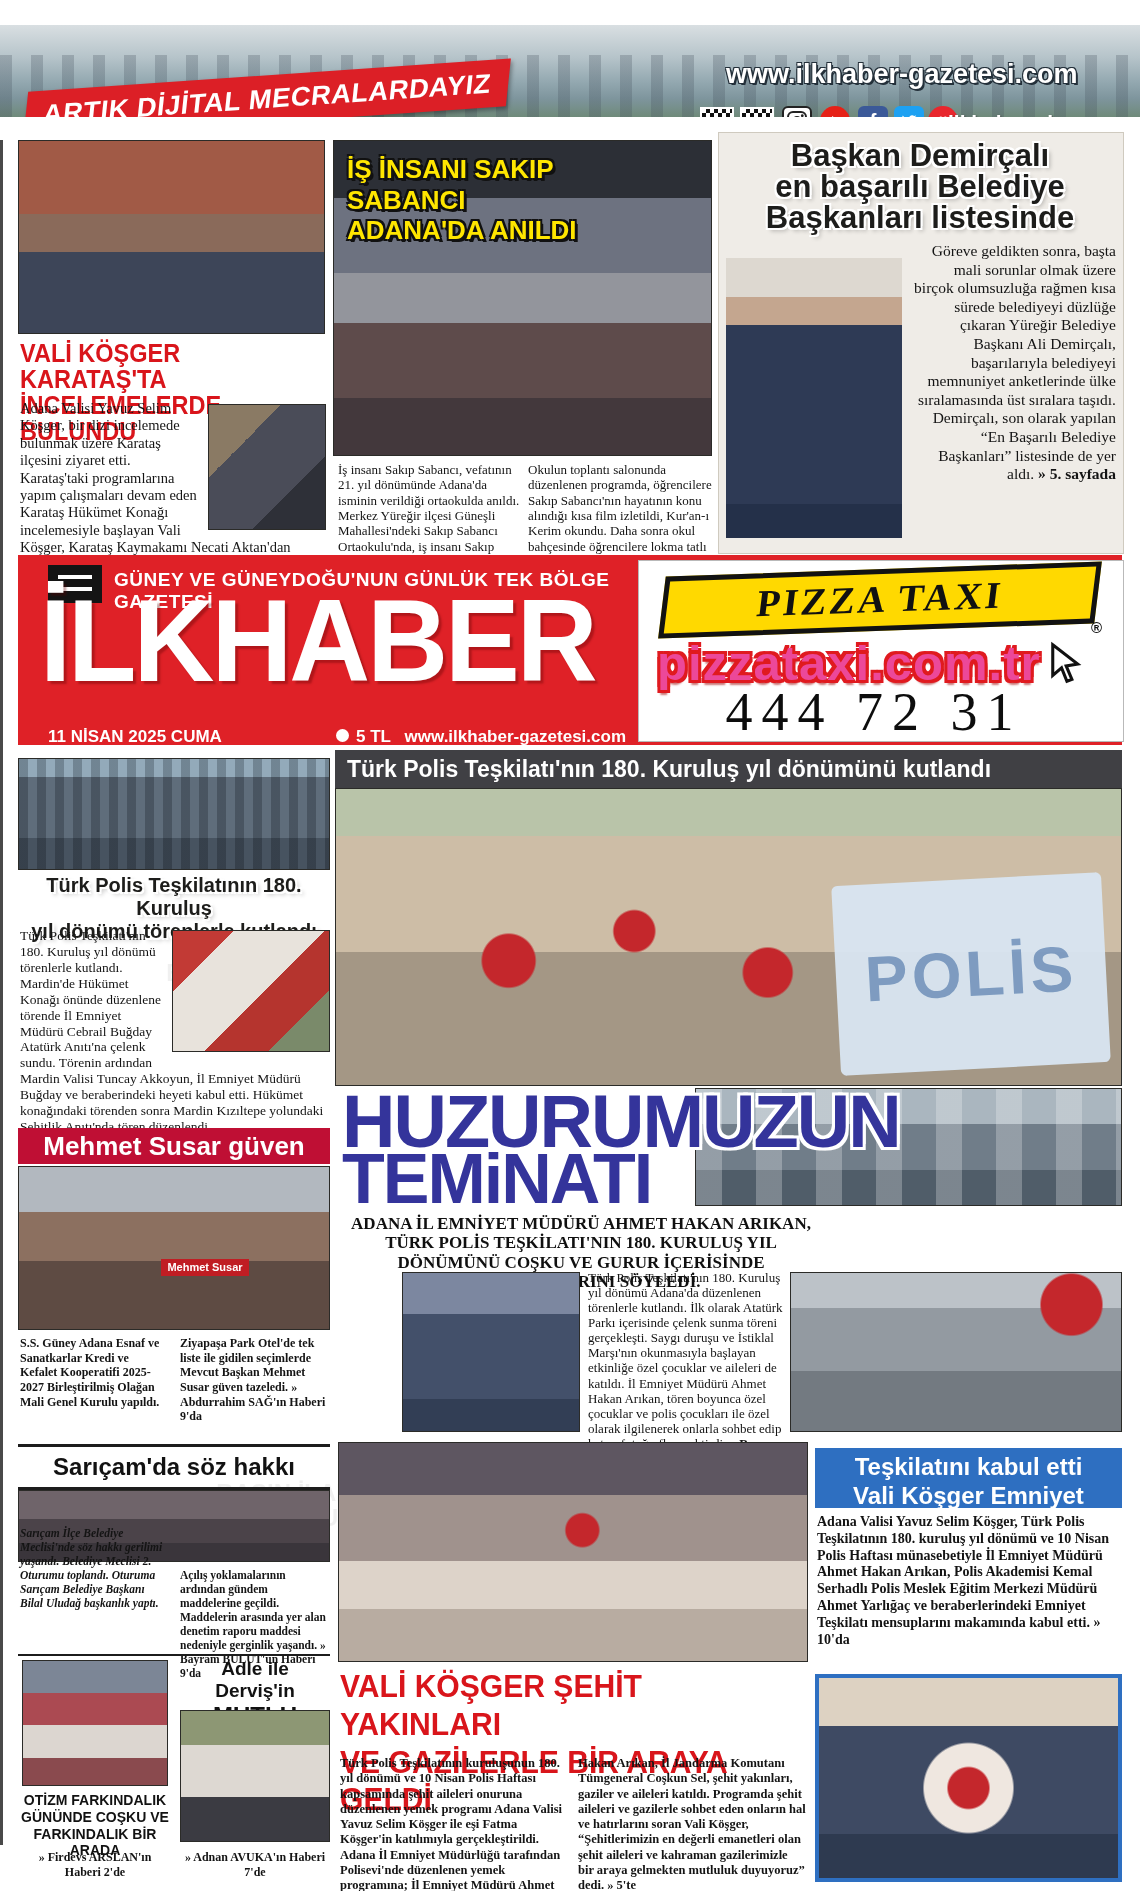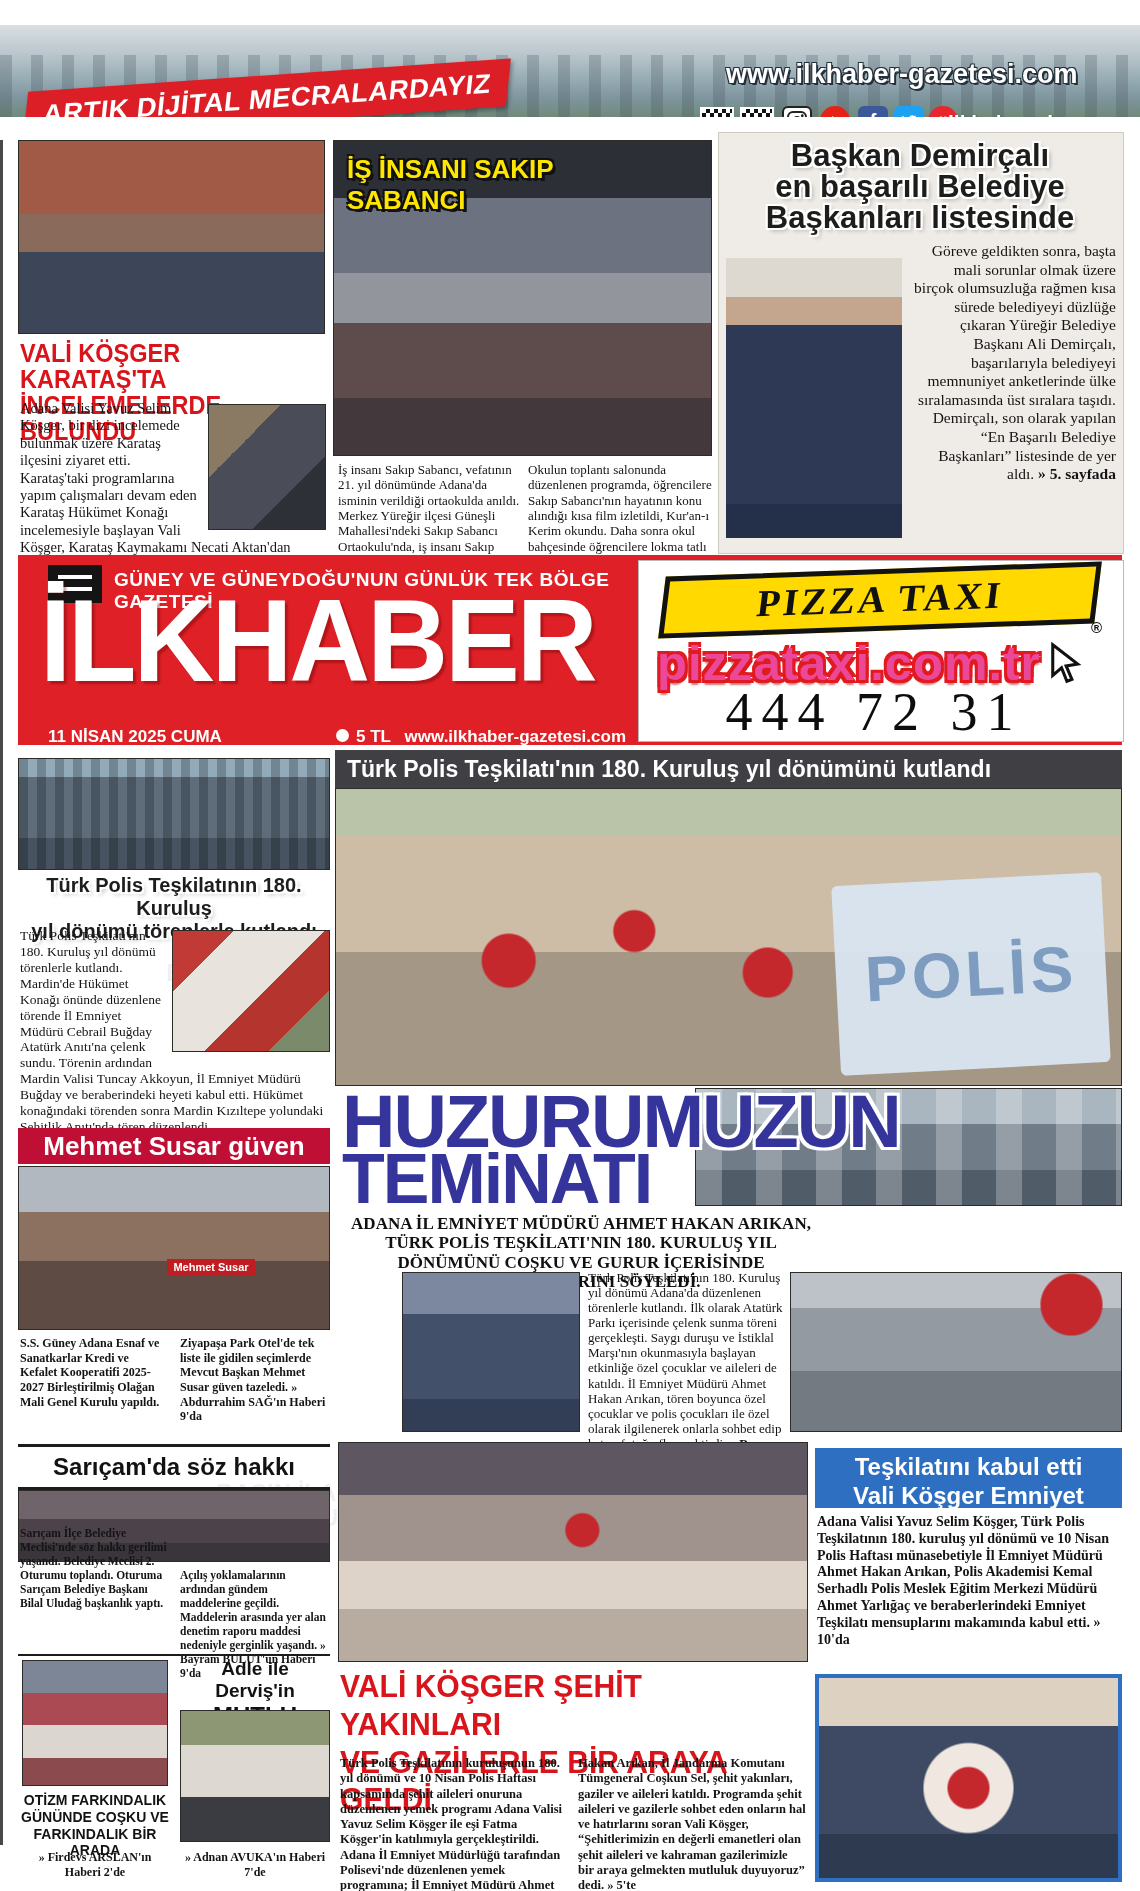--- a/index.html
+++ b/index.html
@@ -148,20 +148,21 @@
   <div class="abs serif" style="left:20px;top:400px;width:306px;height:146px;font-size:14.5px;line-height:1.2;">
     <span class="ph" style="position:relative;float:right;width:118px;height:126px;margin:4px 0 4px 8px;display:block;
           background:linear-gradient(135deg,#8a7a64 0 30%,#4a4c58 30% 70%,#2e3038 70%);"></span>
     <span>Adana Valisi Yavuz Selim Köşger, bir dizi incelemede bulunmak üzere Karataş ilçesini ziyaret etti. Karataş'taki programlarına yapım çalışmaları devam eden Karataş Hükümet Konağı incelemesiyle başlayan Vali Köşger, Karataş Kaymakamı Necati Aktan'dan gelinen aşama ile ilgili bilgi aldı. </span><span class="byline">» 5'te</span>
   </div>
 
   <div class="ph" style="left:333px;top:140px;width:379px;height:316px;
        background:linear-gradient(180deg,#2c2f36 0 18%,#6d7280 18% 42%,#93959c 42% 58%,#5e4b4b 58% 82%,#43383c 82%);"></div>
   <div class="abs hl-yel" style="left:347px;top:154px;width:330px;font-size:26px;">
     <span class="hl-line">İŞ İNSANI SAKIP SABANCI</span>
+    <span class="hl-line">ADANA'DA ANILDI</span>
   </div>
   <div class="abs serif" style="left:338px;top:462px;width:182px;height:86px;font-size:13px;line-height:1.18;">İş insanı Sakıp Sabancı, vefatının 21. yıl dönümünde Adana'da isminin verildiği ortaokulda anıldı. Merkez Yüreğir ilçesi Güneşli Mahallesi'ndeki Sakıp Sabancı Ortaokulu'nda, iş insanı Sakıp Sabancı için anma töreni düzenlendi.</div>
   <div class="abs serif" style="left:528px;top:462px;width:184px;height:86px;font-size:13px;line-height:1.18;">
     <span>Okulun toplantı salonunda düzenlenen programda, öğrencilere Sakıp Sabancı'nın hayatının konu alındığı kısa film izletildi, Kur'an-ı Kerim okundu. Daha sonra okul bahçesinde öğrencilere lokma tatlı dağıtıldı. </span><span class="byline">» 4. sayfada</span>
   </div>
 
   <div class="abs" style="left:718px;top:132px;width:404px;height:420px;background:#efece7;border:1px solid #cfcabf;"></div>
   <div class="abs hl-blk" style="left:724px;top:140px;width:392px;font-size:31px;text-align:center;line-height:1.0;">
     <span class="hl-line">Başkan Demirçalı</span>
     <span class="hl-line">en başarılı Belediye</span>
@@ -201,21 +202,21 @@
   <div class="abs serif" style="left:20px;top:928px;width:310px;height:200px;font-size:13.5px;line-height:1.18;">
     <span class="ph" style="position:relative;float:right;width:158px;height:122px;margin:2px 0 6px 8px;display:block;
           background:linear-gradient(135deg,#c23a35 0 22%,#e8e3dc 22% 55%,#b5342e 55% 78%,#7a8a6a 78%);"></span>
     <span>Türk Polis Teşkilatı'nın 180. Kuruluş yıl dönümü törenlerle kutlandı. Mardin'de Hükümet Konağı önünde düzenlene törende İl Emniyet Müdürü Cebrail Buğday Atatürk Anıtı'na çelenk sundu. Törenin ardından Mardin Valisi Tuncay Akkoyun, İl Emniyet Müdürü Buğday ve beraberindeki heyeti kabul etti. Hükümet konağındaki tören</span><span>den sonra Mardin Kızıltepe yolundaki Şehitlik Anıtı'nda tören düzenlendi. </span>
     <span class="byline" style="display:block;text-align:right;">» Adnan AVUKA'ın Haberi 10'da</span>
   </div>
 
   <div class="abs crimson-bar" style="left:18px;top:1128px;width:312px;height:36px;font-size:26px;line-height:36px;">Mehmet Susar güven tazeledi</div>
   <div class="ph" style="left:18px;top:1166px;width:312px;height:164px;
        background:linear-gradient(180deg,#b2b8bf 0 28%,#8c7060 28% 58%,#5e4b43 58%);">
-    <div class="photo-label" style="left:148px;top:92px;width:84px;font-size:11px;line-height:1.2;padding:2px;">Mehmet Susar</div>
+    <div class="photo-label" style="left:142px;top:92px;width:84px;font-size:11px;line-height:1.2;padding:2px;">Mehmet Susar</div>
   </div>
   <div class="abs serif" style="left:20px;top:1336px;width:148px;height:100px;font-size:12px;line-height:1.22;font-weight:600;">S.S. Güney Adana Esnaf ve Sanatkarlar Kredi ve Kefalet Kooperatifi 2025-2027 Birleştirilmiş Olağan Mali Genel Kurulu yapıldı.</div>
   <div class="abs serif" style="left:180px;top:1336px;width:150px;height:100px;font-size:12px;line-height:1.22;font-weight:600;">
     <span>Ziyapaşa Park Otel'de tek liste ile gidilen seçimlerde Mevcut Başkan Mehmet Susar güven tazeledi. </span><span class="byline">» Abdurrahim SAĞ'ın Haberi 9'da</span>
   </div>
 
   <div id="kicker" class="abs">Türk Polis Teşkilatı'nın 180. Kuruluş yıl dönümünü kutlandı</div>
   <div class="ph" style="left:335px;top:788px;width:787px;height:298px;
        background:radial-gradient(circle at 22% 58%,#c4272c 0 26px,rgba(0,0,0,0) 28px),radial-gradient(circle at 38% 48%,#c4272c 0 20px,rgba(0,0,0,0) 22px),radial-gradient(circle at 55% 62%,#c4272c 0 24px,rgba(0,0,0,0) 26px),linear-gradient(180deg,#b9c4a9 0 16%,#cdbda6 16% 55%,#a49785 55%);">
     <div class="abs" style="left:500px;top:90px;width:270px;height:190px;background:#d9e6f2;border-radius:6px;opacity:.95;
@@ -230,21 +231,21 @@
        background:linear-gradient(180deg,#7c87a0 0 26%,#43506a 26% 80%,#323e55 80%);"></div>
   <div class="abs serif" style="left:588px;top:1270px;width:198px;height:168px;font-size:13px;line-height:1.16;">
     <span>Türk Polis Teşkilatı'nın 180. Kuruluş yıl dönümü Adana'da düzenlenen törenlerle kutlandı. İlk olarak Atatürk Parkı içerisinde çelenk sunma töreni gerçekleşti. Saygı duruşu ve İstiklal Marşı'nın okunmasıyla başlayan etkinliğe özel çocuklar ve aileleri de katıldı. İl Emniyet Müdürü Ahmet Hakan Arıkan, tören boyunca özel çocuklar ve polis çocukları ile özel olarak ilgilenerek onlarla sohbet edip hatıra fotoğrafları çektirdi. </span><span class="byline">» Bayram BULUT'un Haberi 7'de</span>
   </div>
   <div class="ph" style="left:790px;top:1272px;width:332px;height:160px;
        background:radial-gradient(circle at 85% 20%,#c4272c 0 30px,rgba(0,0,0,0) 32px),linear-gradient(180deg,#bcc2c8 0 22%,#939aa1 22% 62%,#737a81 62%);"></div>
 
   <div class="abs box-head" style="left:18px;top:1444px;width:312px;height:40px;font-size:24px;line-height:40px;">Sarıçam'da söz hakkı gerilimi</div>
   <div class="ph" style="left:18px;top:1490px;width:312px;height:72px;
        background:linear-gradient(180deg,#6f646a 0 40%,#4b4349 40% 75%,#3a353b 75%);"></div>
-  <div class="abs serif" style="left:20px;top:1526px;width:148px;height:84px;font-size:11.5px;line-height:1.22;font-weight:600;">Sarıçam İlçe Belediye Meclisi'nde söz hakkı gerilimi yaşandı. Belediye Meclisi 2. Oturumu toplandı. Oturuma Sarıçam Belediye Başkanı Bilal Uludağ başkanlık yaptı.</div>
+  <div class="abs serif" style="left:20px;top:1526px;width:148px;height:84px;font-size:11.5px;line-height:1.22;font-weight:600;font-style:italic;">Sarıçam İlçe Belediye Meclisi'nde söz hakkı gerilimi yaşandı. Belediye Meclisi 2. Oturumu toplandı. Oturuma Sarıçam Belediye Başkanı Bilal Uludağ başkanlık yaptı.</div>
   <div class="abs serif" style="left:180px;top:1568px;width:150px;height:84px;font-size:11.5px;line-height:1.22;font-weight:600;">
     <span>Açılış yoklamalarının ardından gündem maddelerine geçildi. Maddelerin arasında yer alan denetim raporu maddesi nedeniyle gerginlik yaşandı. </span><span class="byline">» Bayram BULUT'un Haberi 9'da</span>
   </div>
   <div class="abs" style="left:18px;top:1654px;width:312px;height:2px;background:#1c1c1c;"></div>
 
   <div class="ph" style="left:22px;top:1660px;width:146px;height:126px;
        background:linear-gradient(180deg,#7c8696 0 26%,#ab4a52 26% 52%,#dcd6d0 52% 78%,#8a4a4e 78%);"></div>
   <div class="abs" style="left:20px;top:1792px;width:150px;font-size:14px;font-weight:bold;text-align:center;line-height:1.2;color:#121212;">OTİZM FARKINDALIK GÜNÜNDE COŞKU VE FARKINDALIK BİR ARADA</div>
   <div class="abs serif byline" style="left:20px;top:1850px;width:150px;font-size:12px;text-align:center;">» Firdevs ARSLAN'ın Haberi 2'de</div>
 

